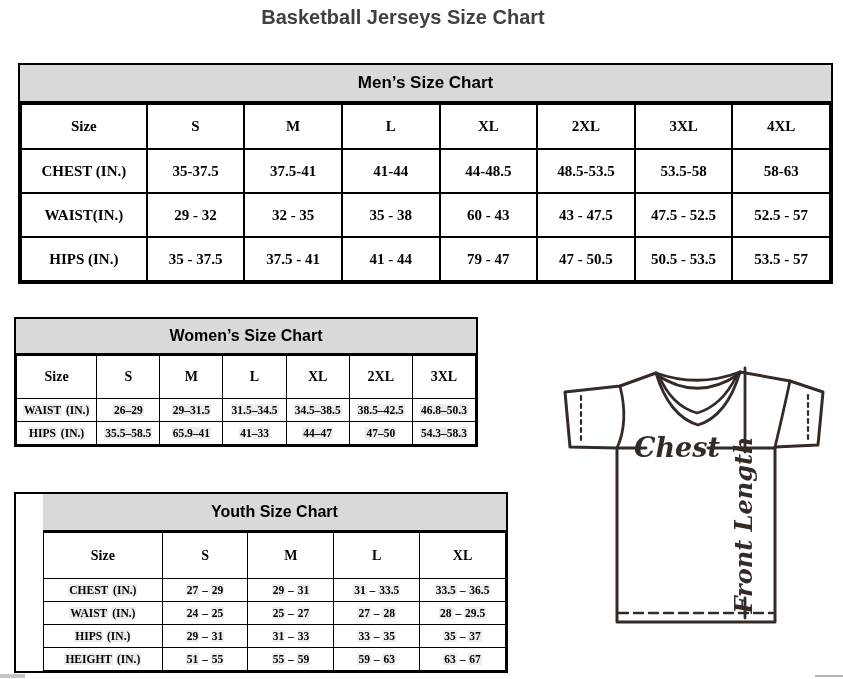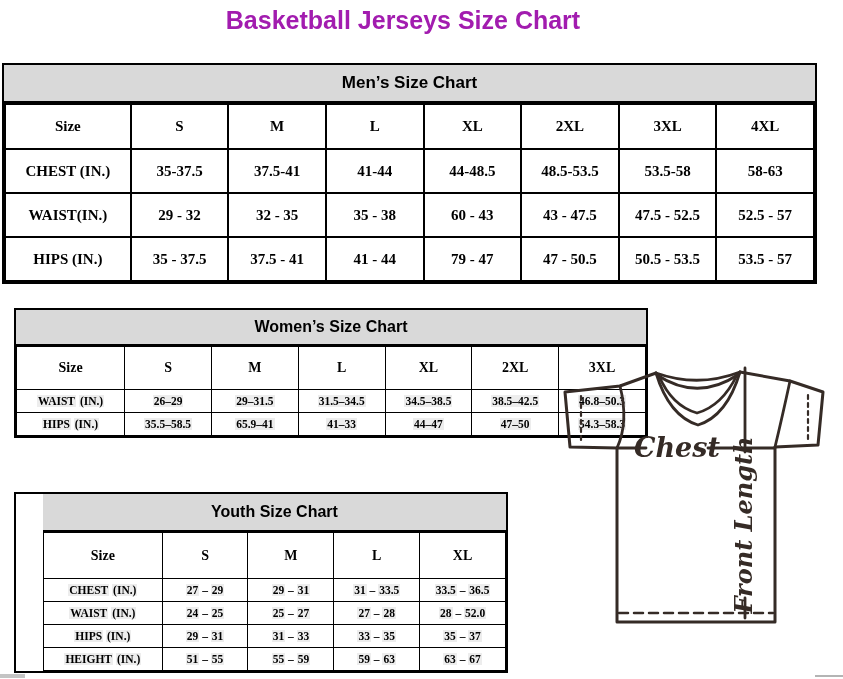--- a/index.html
+++ b/index.html
@@ -5,46 +5,46 @@
   html,body{margin:0;padding:0;background:#ffffff;}
   .page{
     position:relative;
     width:843px;height:679px;
     background:#ffffff;
     font-family:"Liberation Sans", sans-serif;
     overflow:hidden;
   }
   .page-title{
     position:absolute;top:6px;left:0;width:806px;
-    text-align:center;font-size:25px;font-weight:bold;color:#a21caf;
+    text-align:center;font-size:20px;font-weight:bold;color:#404040;
   }
   
   .size-table{position:absolute;border:2px solid #000;box-sizing:border-box;background:#fff;}
   .size-table .band{
     background:#d9d9d9;border-bottom:2px solid #000;
     display:flex;align-items:center;justify-content:center;
     font-weight:bold;color:#000;box-sizing:border-box;
   }
   .size-table table{
     border-collapse:collapse;table-layout:fixed;width:100%;font-family:Liberation Serif, serif;
   }
   .size-table th,.size-table td{
     text-align:center;vertical-align:middle;color:#000;font-weight:bold;
     padding:0 2px;overflow:hidden;white-space:nowrap;
   }
   .hl{background:#ededed;padding:0 1px;}
   
-  .men{left:2px;top:63px;width:815px;}
+  .men{left:18px;top:63px;width:815px;}
   .men .band{height:38px;font-size:17px;}
   .men th,.men td{border:2px solid #000;}
   .men th{height:43px;font-size:15px;}
   .men td{height:42px;font-size:15px;}
   .men th:first-child{width:14.8%;}
   
-  .women{left:14px;top:308px;width:634px;}
+  .women{left:14px;top:317px;width:464px;}
   .women .band{height:36px;font-size:16px;}
   .women th,.women td{border:1px solid #000;}
   .women th{height:42px;font-size:14px;}
   .women td{height:22px;font-size:11.5px;}
   .women th:first-child{width:16.4%;}
   
   .youth{left:14px;top:492px;width:494px;padding-left:27px;}
   .youth .band{height:38px;font-size:16px;}
   .youth th,.youth td{border:1px solid #000;}
   .youth th{height:45px;font-size:14px;}
@@ -173,21 +173,21 @@
             <td><span class="hl">27</span> <span>–</span> <span class="hl">29</span></td>
             <td><span class="hl">29</span> <span>–</span> <span class="hl">31</span></td>
             <td><span class="hl">31</span> <span>–</span> <span class="hl">33.5</span></td>
             <td><span class="hl">33.5</span> <span>–</span> <span class="hl">36.5</span></td>
           </tr>
           <tr>
             <td><span class="hl">WAIST</span> <span class="hl">(IN.)</span></td>
             <td><span class="hl">24</span> <span>–</span> <span class="hl">25</span></td>
             <td><span class="hl">25</span> <span>–</span> <span class="hl">27</span></td>
             <td><span class="hl">27</span> <span>–</span> <span class="hl">28</span></td>
-            <td><span class="hl">28</span> <span>–</span> <span class="hl">52.0</span></td>
+            <td><span class="hl">28</span> <span>–</span> <span class="hl">29.5</span></td>
           </tr>
           <tr>
             <td><span class="hl">HIPS</span> <span class="hl">(IN.)</span></td>
             <td><span class="hl">29</span> <span>–</span> <span class="hl">31</span></td>
             <td><span class="hl">31</span> <span>–</span> <span class="hl">33</span></td>
             <td><span class="hl">33</span> <span>–</span> <span class="hl">35</span></td>
             <td><span class="hl">35</span> <span>–</span> <span class="hl">37</span></td>
           </tr>
           <tr>
             <td><span class="hl">HEIGHT</span> <span class="hl">(IN.)</span></td>

